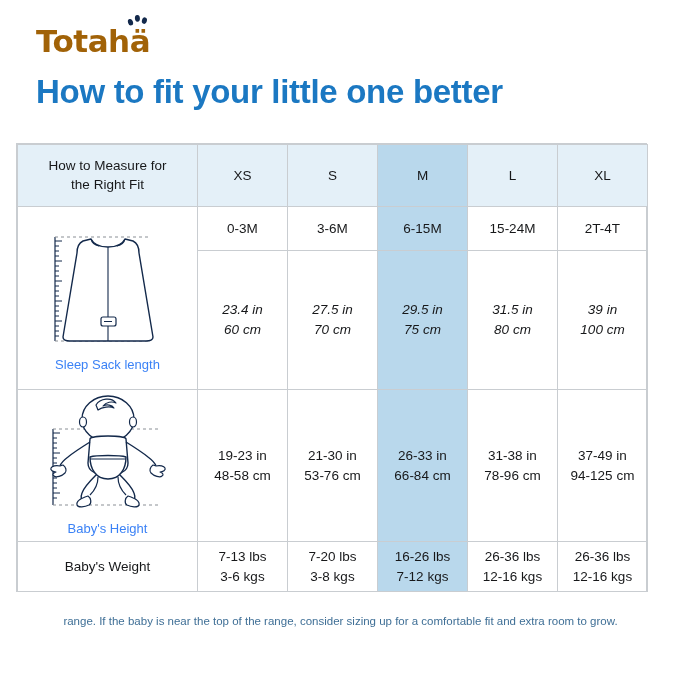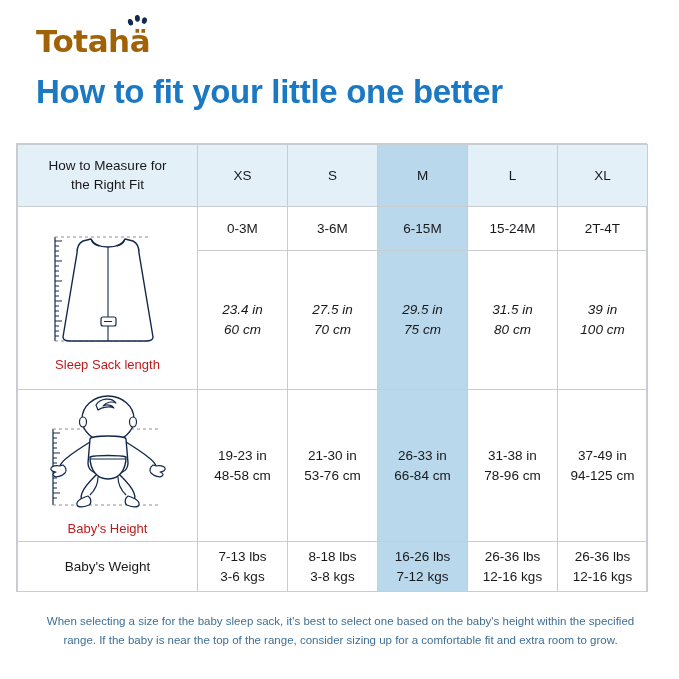--- a/index.html
+++ b/index.html
@@ -80,21 +80,21 @@
     color:#2e6ca4;font-size:13px;margin-left:38px;
   }
 
   
   .illus-wrap{
     display:flex;flex-direction:column;
     align-items:center;justify-content:center;
     height:100%;width:100%;
   }
   .illus-cap{
-    color:#b91c1c;font-size:13px;
+    color:#3b82f6;font-size:13px;
     margin-top:4px;
   }
 
   
   .note{
     position:absolute;left:25px;top:612px;width:631px;
     text-align:center;
     font-size:11.5px;
     line-height:1.65;
     color:#3f6f96;
@@ -302,21 +302,21 @@
           </td>
         </tr>
 
         <tr class="weight-row">
           <td class="label-blue">Baby's Weight</td>
           <td>
             <div class="val">7-13 lbs</div>
             <div class="val">3-6 kgs</div>
           </td>
           <td>
-            <div class="val">8-18 lbs</div>
+            <div class="val">7-20 lbs</div>
             <div class="val">3-8 kgs</div>
           </td>
           <td class="hl">
             <div class="val">16-26 lbs</div>
             <div class="val">7-12 kgs</div>
           </td>
           <td>
             <div class="val">26-36 lbs</div>
             <div class="val">12-16 kgs</div>
           </td>
@@ -324,17 +324,16 @@
             <div class="val">26-36 lbs</div>
             <div class="val">12-16 kgs</div>
           </td>
         </tr>
 
       </tbody>
     </table>
   </div>
 
   <div class="note">
-    <div>When selecting a size for the baby sleep sack, it's best to select one based on the baby's height within the specified</div>
     <div>range. If the baby is near the top of the range, consider sizing up for a comfortable fit and extra room to grow.</div>
   </div>
 
 </div>
 
 </body></html>

